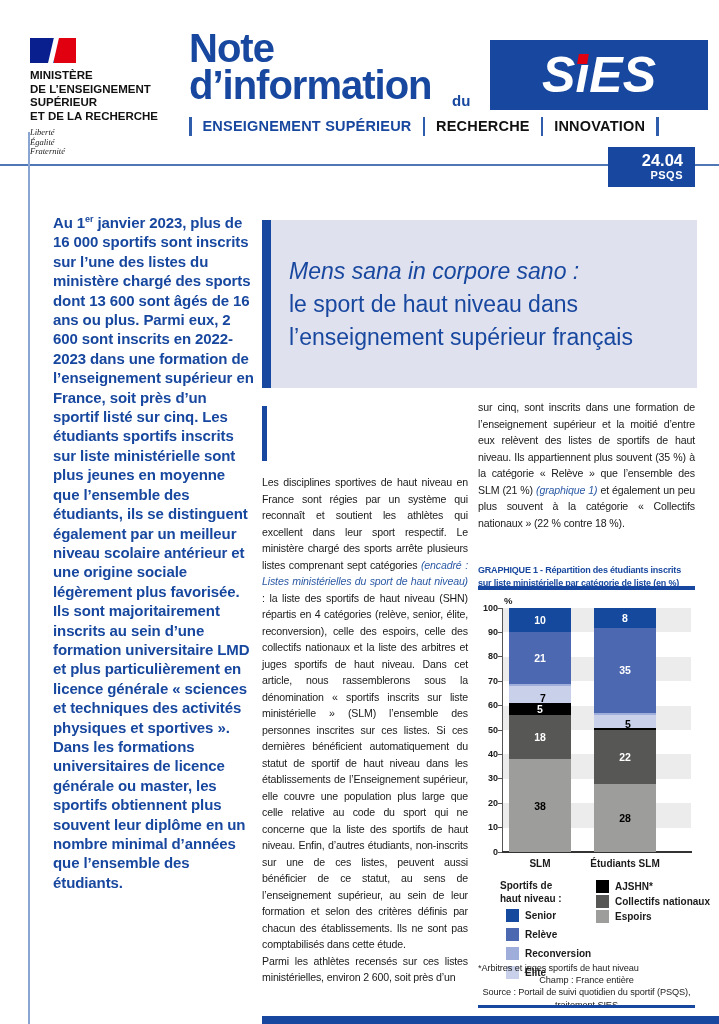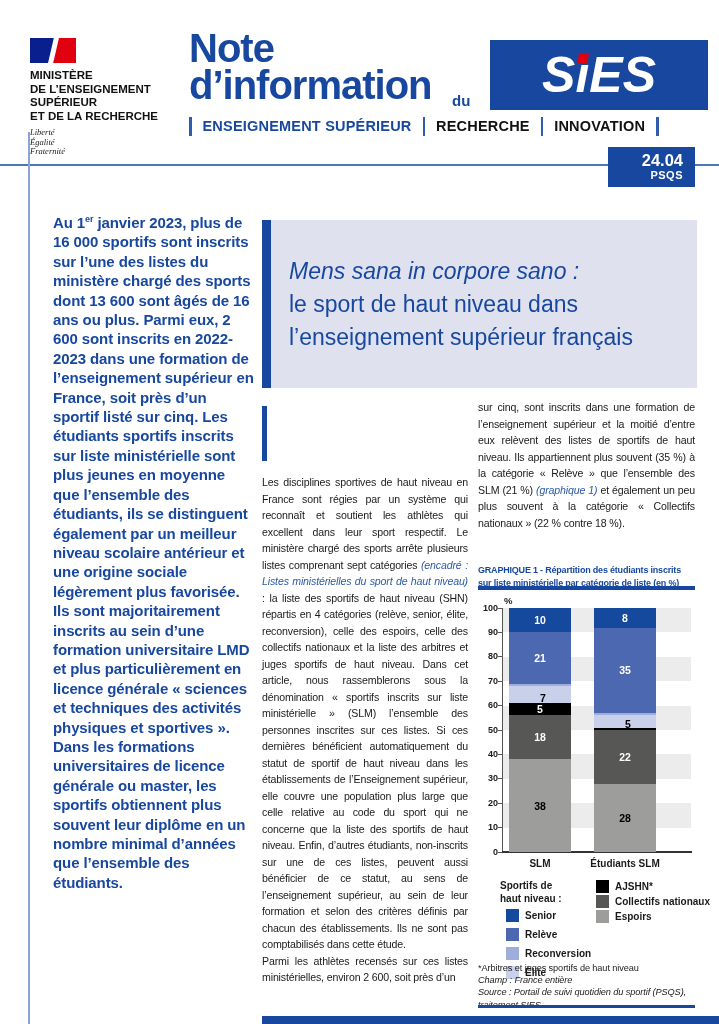--- a/index.html
+++ b/index.html
@@ -82,21 +82,21 @@
   .legend-right{position:absolute;left:118px;top:0;}
   .legend-title{font-size:10px;line-height:12.5px;font-weight:bold;width:72px;}
   .legend-items-left{margin-top:4px;margin-left:6px;}
   .legend-item{display:flex;align-items:center;gap:6px;margin-bottom:6px;}
   .legend-right .legend-item{margin-bottom:2px;}
   .swatch{width:13px;height:13px;flex:0 0 13px;}
   .legend-label{font-size:10px;font-weight:bold;white-space:nowrap;}
 
   
   .footnotes{left:478px;top:962px;width:217px;font-size:9.2px;line-height:12.2px;letter-spacing:-0.1px;color:#222;}
-  .footnote-italic{font-style:italic;}
+  .footnote-italic{text-align:center;}
   .bottom-rule{left:478px;top:1005px;width:217px;height:2.5px;background:#17479e;}
   .bottom-bar{left:262px;top:1016px;width:457px;height:8px;background:#17479e;}
 </style>
 </head>
 <body>
 
 <div id="page">
 
   <div class="abs flag">
     <span class="fb"></span>

